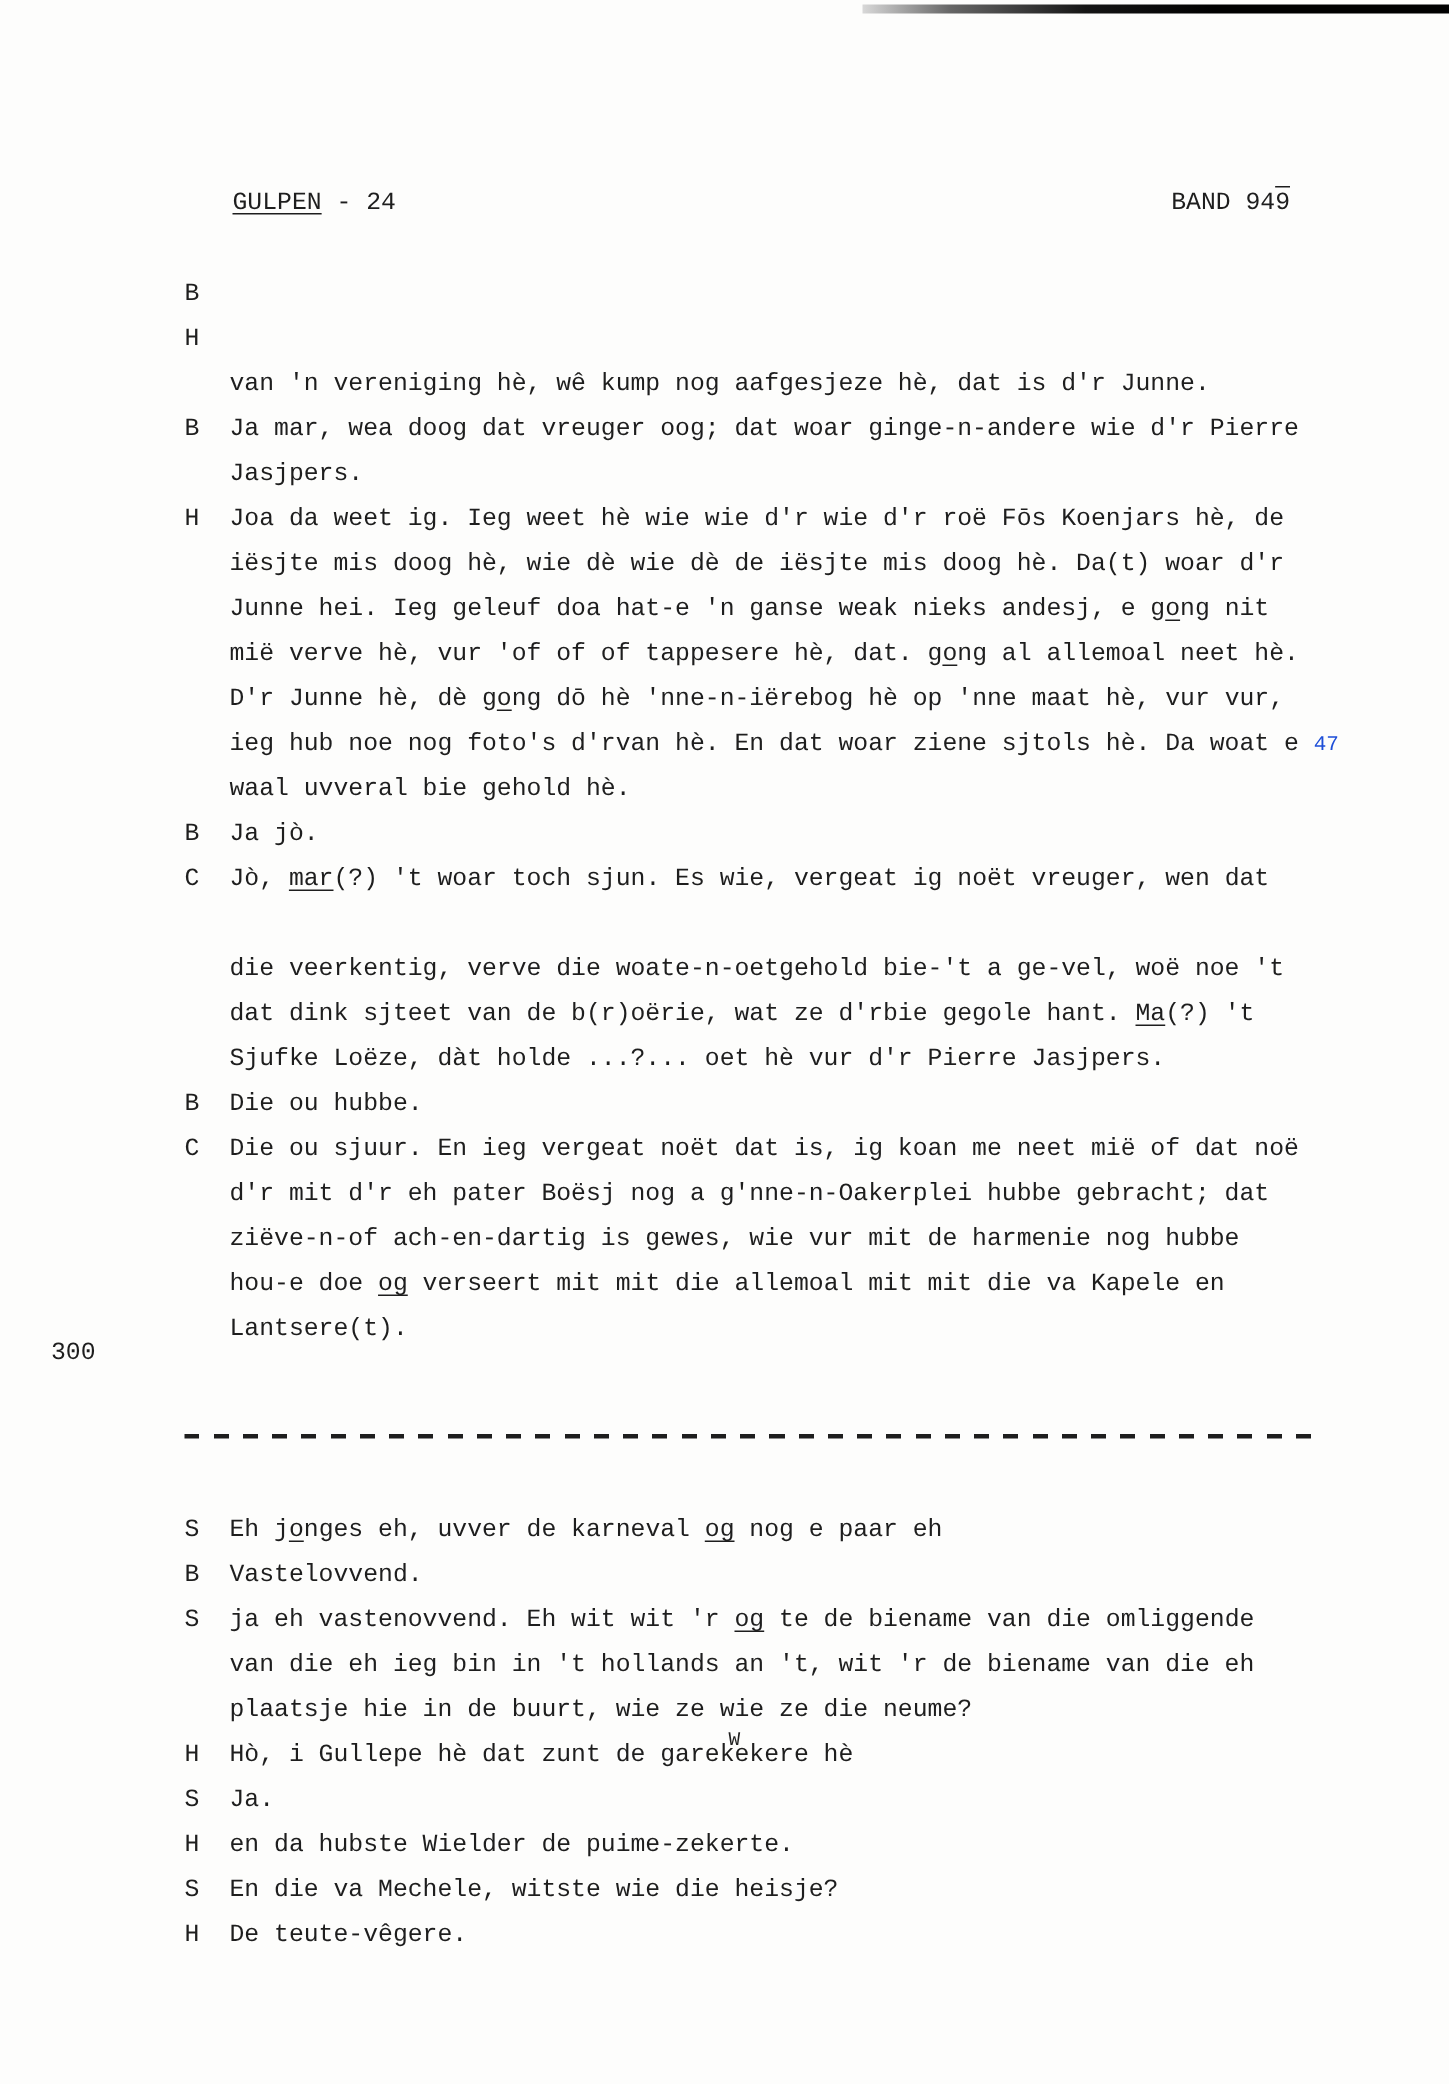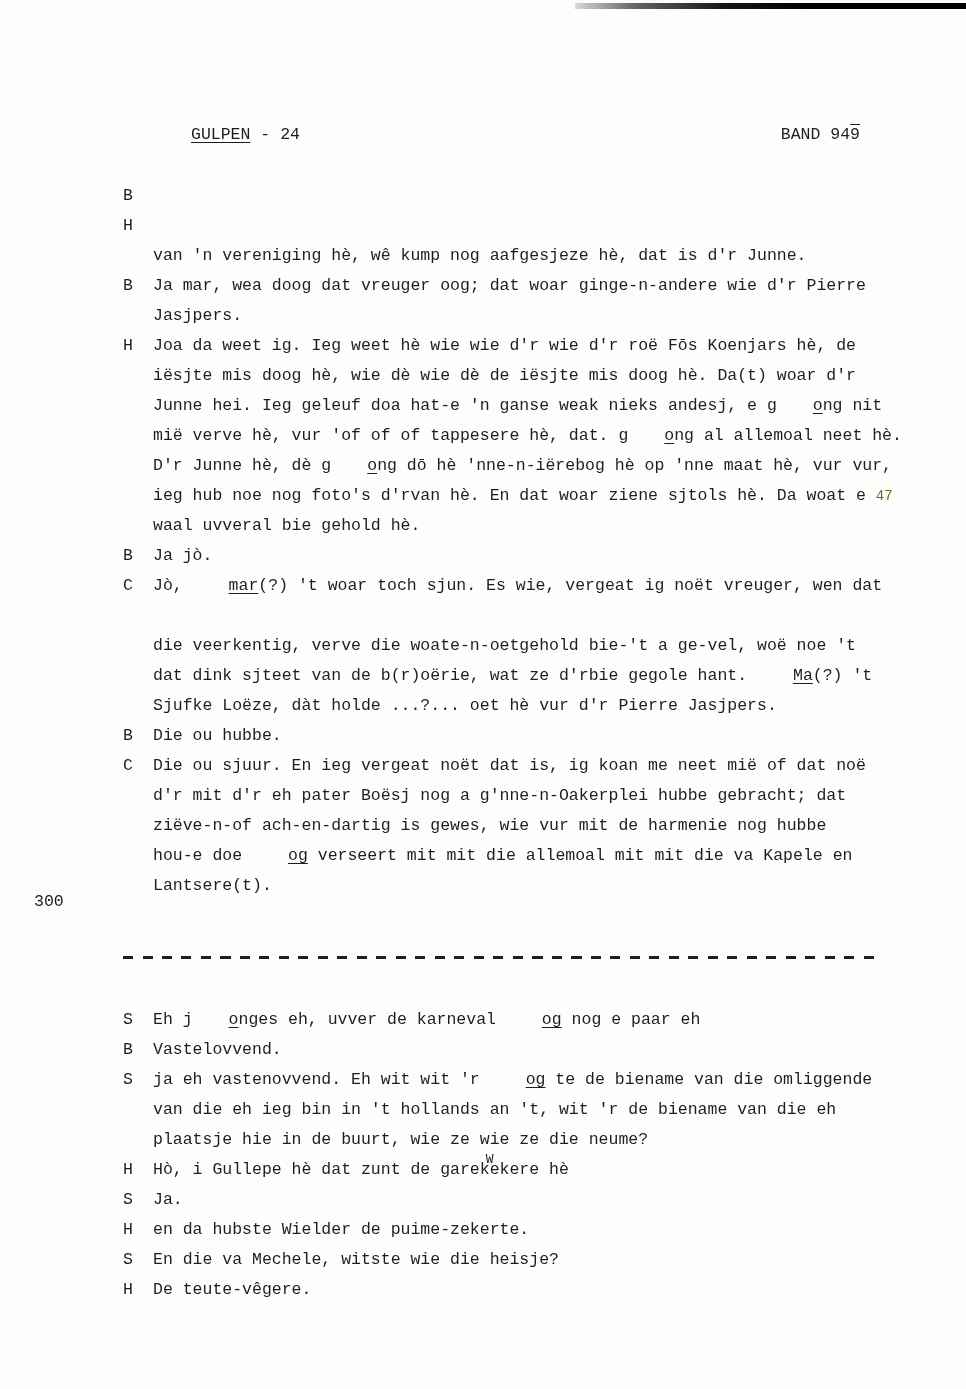--- a/index.html
+++ b/index.html
@@ -44,33 +44,32 @@
     line-height: 30px;
     white-space: pre;
   }
   .spk { flex: none; width: 30px; }
   .txt { white-space: pre; }
   .margin-num { position: absolute; left: -89px; top: 16px; }
   .u {
     text-decoration: underline;
     text-underline-offset: 3px;
     text-decoration-thickness: 1.3px;
-    margin-left: 36px;
   }
   .mac {
     text-decoration: overline;
     text-decoration-thickness: 1.3px;
   }
   .sup {
     display: inline-block;
     width: 0;
     transform: translate(-4px, -11px);
     font-size: 13px;
   }
-  .faint { color: #4d7c0f; font-size: 14px; }
+  .faint { color: #1d4ed8; font-size: 14px; }
   .sep-row { position: relative; height: 30px; margin-top: 42px; }
   .sep-line {
     position: absolute;
     top: 13px;
     left: 0;
     width: 757px;
     height: 3px;
     background: repeating-linear-gradient(to right, #1e1e1e 0 10px, transparent 10px 19.5px);
   }
   .sep-row + .row { margin-top: 32px; }

